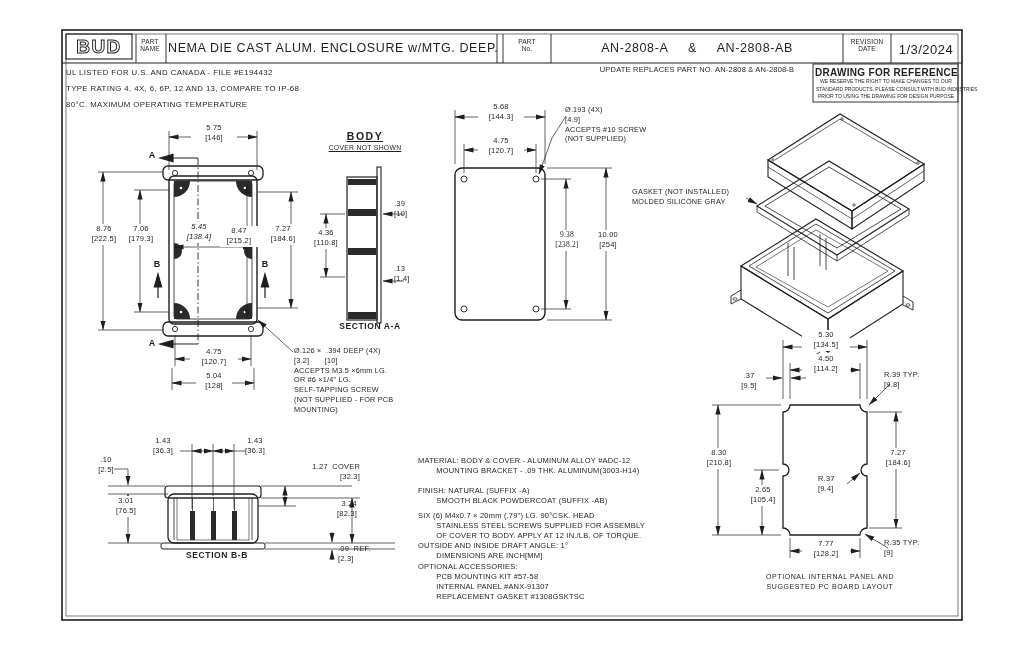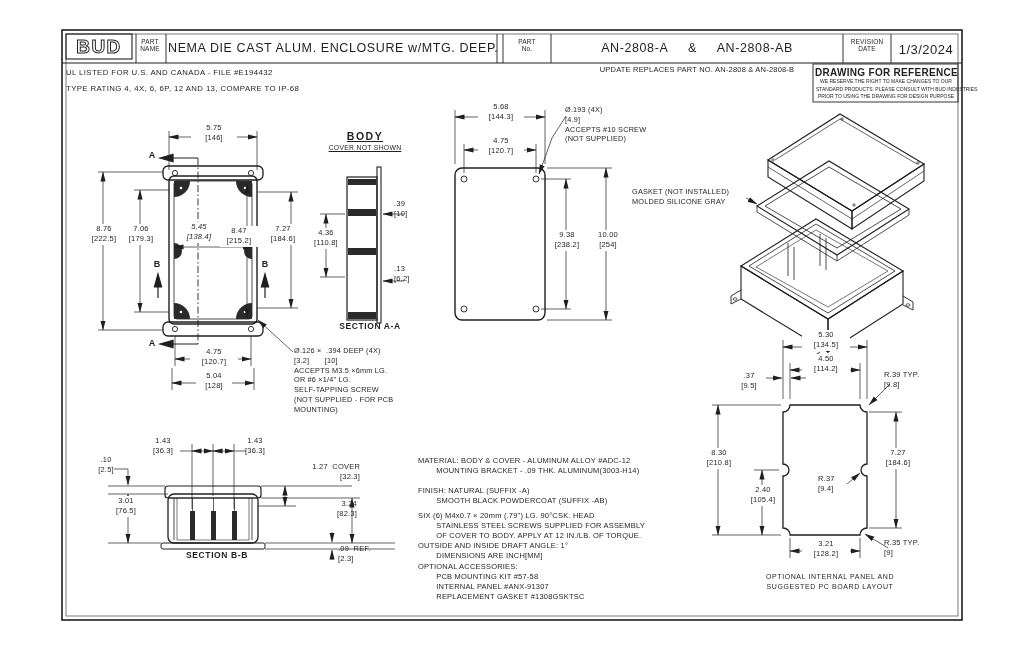--- a/index.html
+++ b/index.html
@@ -272,20 +272,21 @@
 DATE</div>
 <div class="lbl t-date" style="left:891px;top:41px;width:70px;">1/3/2024</div>
 <div class="lbl t-upd" style="left:553px;top:65px;width:288px;">UPDATE REPLACES PART NO. AN-2808 &amp; AN-2808-B</div>
 <div class="lbl t-refh" style="left:815px;top:66px;width:142px;">DRAWING FOR REFERENCE</div>
 <div class="lbl t-refb" style="left:816px;top:78px;width:140px;">WE RESERVE THE RIGHT TO MAKE CHANGES TO OUR
 STANDARD PRODUCTS. PLEASE CONSULT WITH BUD INDUSTRIES
 PRIOR TO USING THE DRAWING FOR DESIGN PURPOSE</div>
 
 <div class="lbl t-note left" style="left:66px;top:68px;width:320px;">UL LISTED FOR U.S. AND CANADA - FILE #E194432</div>
 <div class="lbl t-note left" style="left:66px;top:84px;width:320px;">TYPE RATING 4, 4X, 6, 6P, 12 AND 13, COMPARE TO IP-68</div>
+<div class="lbl t-note left" style="left:66px;top:100px;width:320px;">80°C. MAXIMUM OPERATING TEMPERATURE</div>
 
 <div class="lbl bg" style="left:191px;top:123px;width:44px;">5.75
 [146]</div>
 <div class="lbl bg" style="left:178px;top:222px;width:40px;font-style:italic;">5.45
 [138.4]</div>
 <div class="lbl bg" style="left:85px;top:224px;width:36px;">8.76
 [222.5]</div>
 <div class="lbl bg" style="left:122px;top:224px;width:36px;">7.06
 [179.3]</div>
 <div class="lbl bg" style="left:220px;top:226px;width:36px;">8.47
@@ -308,56 +309,56 @@
 (NOT SUPPLIED - FOR PCB
 MOUNTING)</div>
 
 <div class="lbl t-body" style="left:336px;top:129px;width:58px;">BODY</div>
 <div class="lbl t-cns" style="left:320px;top:143px;width:90px;">COVER NOT SHOWN</div>
 <div class="lbl left" style="left:394px;top:199px;width:30px;">.39
 [10]</div>
 <div class="lbl bg" style="left:306px;top:228px;width:38px;">4.36
 [110.8]</div>
 <div class="lbl left" style="left:394px;top:264px;width:30px;">.13
-[6.2]</div>
+[1.4]</div>
 <div class="lbl t-sec" style="left:330px;top:321px;width:80px;">SECTION A-A</div>
 
 <div class="lbl bg" style="left:478px;top:102px;width:44px;">5.68
 [144.3]</div>
 <div class="lbl bg" style="left:478px;top:136px;width:44px;">4.75
 [120.7]</div>
 <div class="lbl t-call left" style="left:565px;top:105px;width:110px;">Ø.193 (4X)
 [4.9]
 ACCEPTS #10 SCREW
 (NOT SUPPLIED)</div>
-<div class="lbl bg" style="left:548px;top:230px;width:36px;">9.38
+<div class="lbl bg" style="left:548px;top:230px;width:36px;font-family:Liberation Serif, serif;">9.38
 [238.2]</div>
 <div class="lbl bg" style="left:589px;top:230px;width:36px;">10.00
 [254]</div>
 
 <div class="lbl t-call left" style="left:632px;top:187px;width:115px;">GASKET (NOT INSTALLED)
 MOLDED SILICONE GRAY</div>
 
 <div class="lbl bg" style="left:802px;top:330px;width:46px;">5.30
 [134.5]</div>
 <div class="lbl bg" style="left:802px;top:354px;width:46px;">4.50
 [114.2]</div>
 <div class="lbl" style="left:735px;top:371px;width:28px;">.37
 [9.5]</div>
 <div class="lbl left" style="left:884px;top:370px;width:46px;">R.39 TYP.
 [9.8]</div>
 <div class="lbl bg" style="left:700px;top:448px;width:36px;">8.30
 [210.8]</div>
-<div class="lbl bg" style="left:744px;top:485px;width:36px;">2.40
+<div class="lbl bg" style="left:744px;top:485px;width:36px;">2.65
 [105.4]</div>
 <div class="lbl left" style="left:818px;top:474px;width:30px;">R.37
 [9.4]</div>
 <div class="lbl bg" style="left:878px;top:448px;width:38px;">7.27
 [184.6]</div>
-<div class="lbl bg" style="left:802px;top:539px;width:46px;">3.21
+<div class="lbl bg" style="left:802px;top:539px;width:46px;">7.77
 [128.2]</div>
 <div class="lbl left" style="left:884px;top:538px;width:44px;">R.35 TYP.
 [9]</div>
 <div class="lbl t-cap" style="left:755px;top:572px;width:150px;">OPTIONAL INTERNAL PANEL AND
 SUGGESTED PC BOARD LAYOUT</div>
 
 <div class="lbl" style="left:146px;top:436px;width:34px;">1.43
 [36.3]</div>
 <div class="lbl" style="left:238px;top:436px;width:34px;">1.43
 [36.3]</div>

